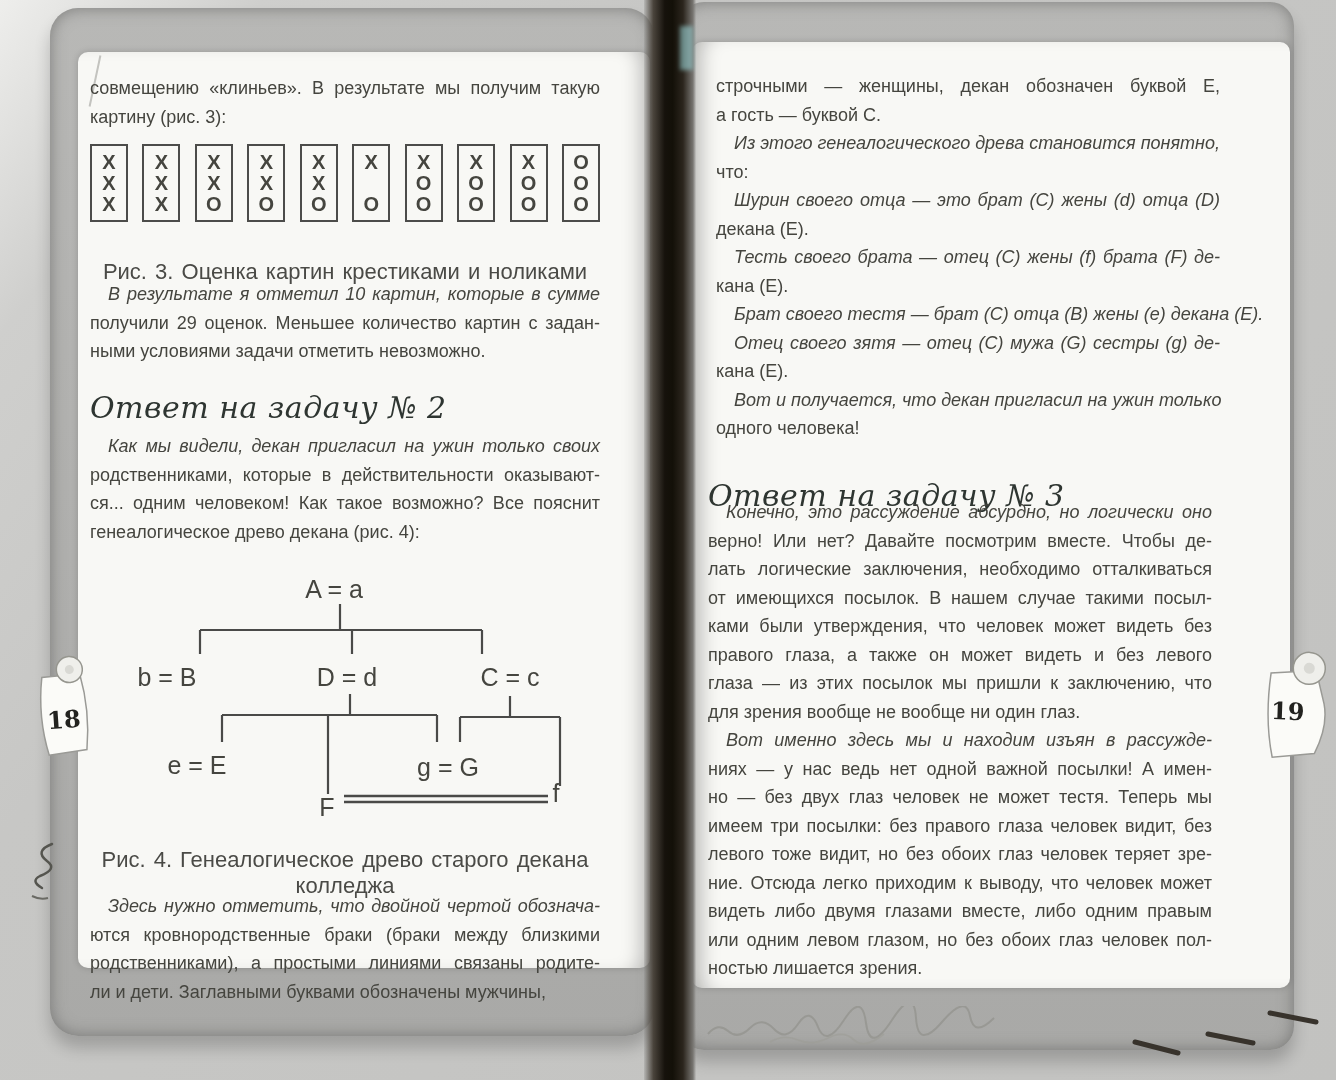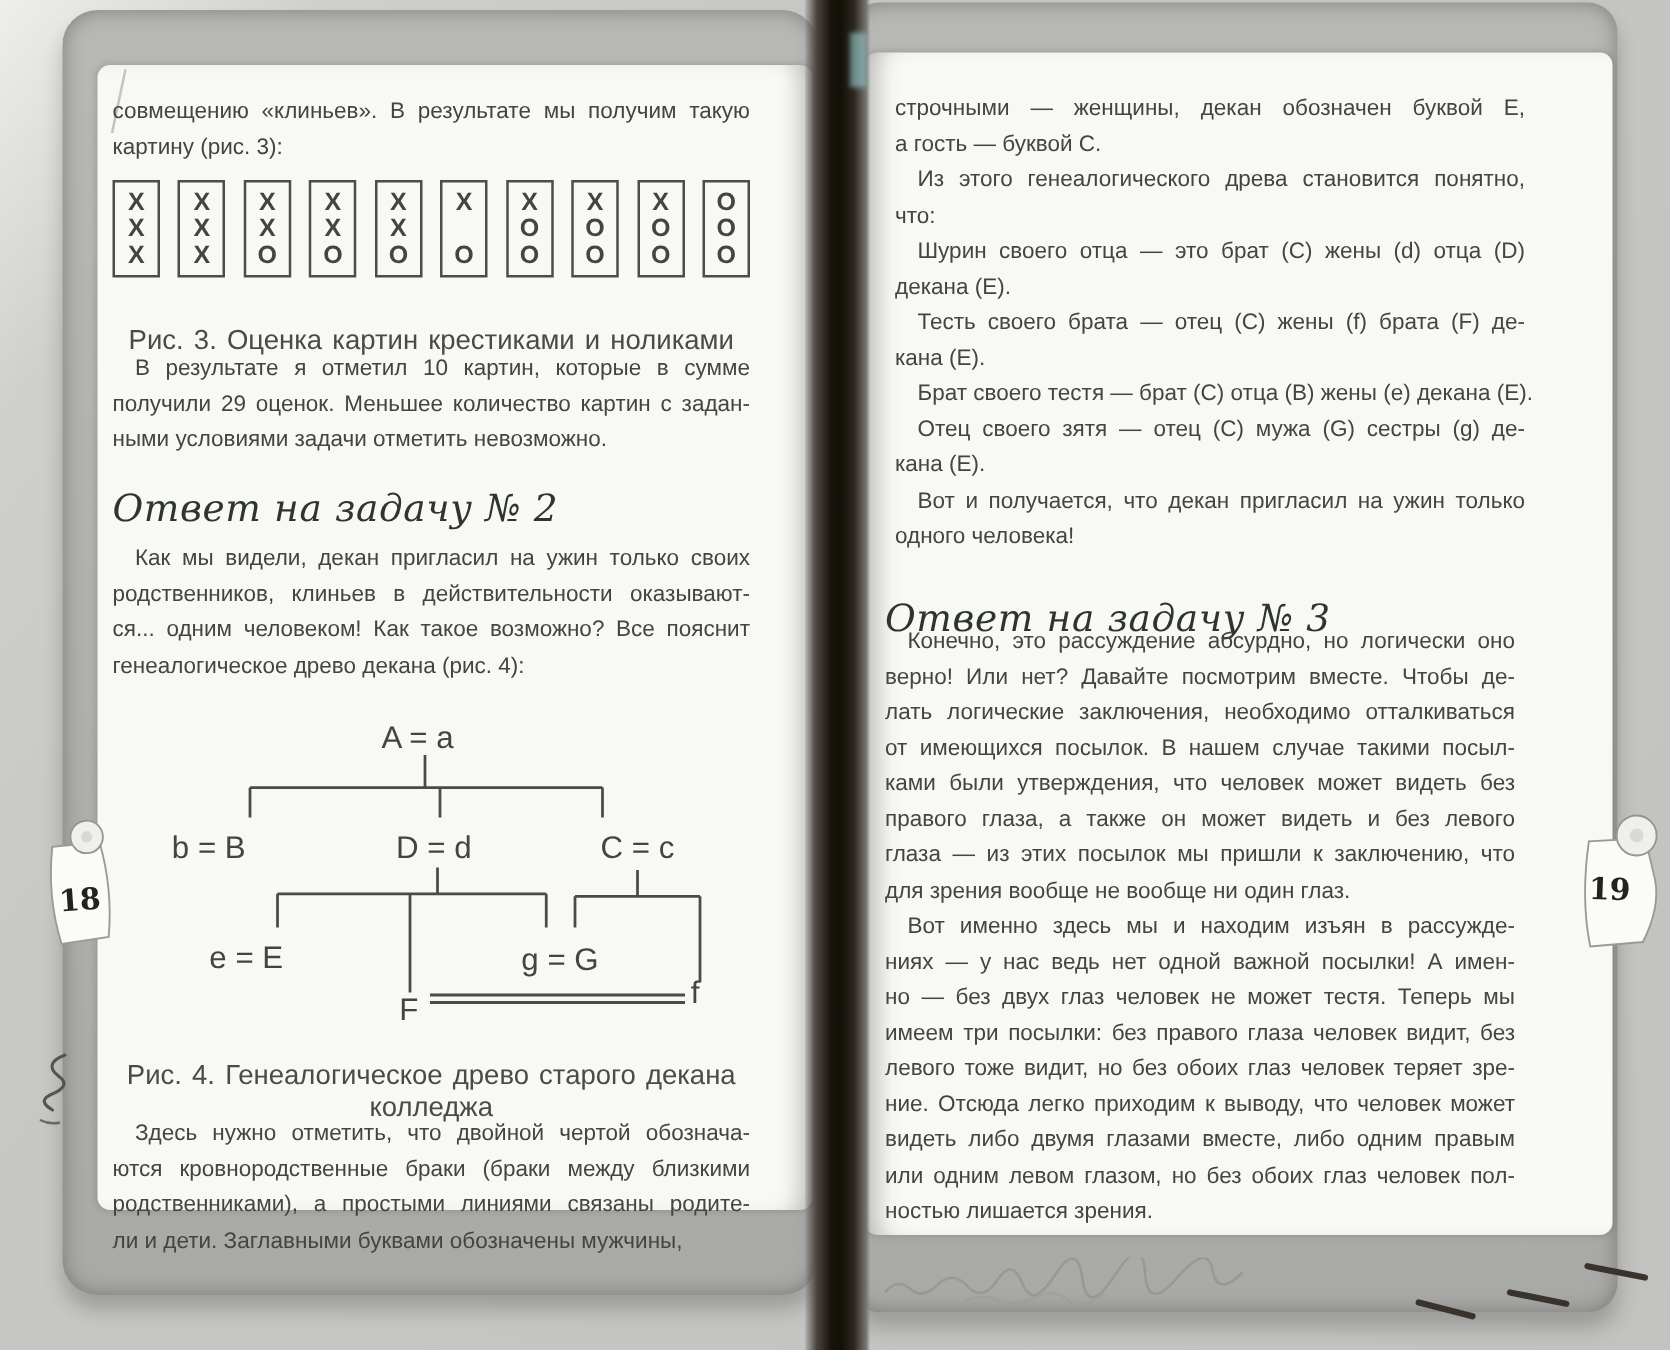--- a/index.html
+++ b/index.html
@@ -9,21 +9,21 @@
   .page{position:absolute;border-radius:28px;background:linear-gradient(#b8b8b6,var(--page_edge) 40%,#a9a9a7);
         box-shadow:inset 0 0 16px rgba(92,92,90,.65),0 12px 16px rgba(0,0,0,.2);}
   .page-left{left:50px;top:8px;width:604px;height:1028px;}
   .page-right{left:680px;top:2px;width:614px;height:1048px;border-radius:24px;}
   .paper{position:absolute;background:var(--paper);border-radius:10px;box-shadow:0 0 7px rgba(0,0,0,.18);margin-top:14px;}
   .paper-left{left:28px;top:30px;right:4px;bottom:68px;box-shadow:0 0 7px rgba(0,0,0,.18),inset -20px 0 20px -12px rgba(0,0,0,.28);}
   .paper-right{left:12px;top:26px;right:4px;bottom:62px;box-shadow:0 0 7px rgba(0,0,0,.18),inset 20px 0 20px -12px rgba(0,0,0,.28);}
   .block{position:absolute;color:var(--ink);font-size:18px;}
   .tline{height:28.5px;line-height:28.5px;white-space:nowrap;text-align:justify;text-align-last:justify;}
   .tline.last{text-align-last:left;}
-  .tline.ind{text-indent:18px;}
+  .tline.ind{text-indent:18px;font-style:italic;}
   .caption{font-size:22px;color:var(--caption_ink);text-align:center;word-spacing:2px;}
   .heading{margin:0;font-family:"DejaVu Serif",serif;font-style:italic;font-weight:normal;
            font-size:30px;color:var(--heading_ink);letter-spacing:.5px;}
   .cards{display:flex;justify-content:space-between;width:510px;}
   .card{box-sizing:border-box;width:38px;height:78px;border:2px solid #4c4c4a;background:var(--paper);
         display:flex;flex-direction:column;justify-content:center;align-items:center;}
   .sym{height:21px;line-height:21px;font-size:20px;font-weight:bold;color:var(--ink);}
   .tree{position:absolute;}
   .tree text{font-family:"Liberation Sans",sans-serif;font-size:25px;fill:var(--ink);}
   .spine{position:absolute;left:644px;top:0;width:52px;height:1080px;z-index:5;
@@ -107,21 +107,21 @@
       <div class="block" style="left:12px;top:228px;width:510px;">
           <div class="tline ind">В результате я отметил 10 картин, которые в сумме</div>
           <div class="tline">получили 29 оценок. Меньшее количество картин с задан-</div>
           <div class="tline last">ными условиями задачи отметить невозможно.</div>
         </div>
 
       <h2 class="heading" style="position:absolute;left:12px;top:338px;width:510px;">Ответ на задачу № 2</h2>
 
       <div class="block" style="left:12px;top:380px;width:510px;">
           <div class="tline ind">Как мы видели, декан пригласил на ужин только своих</div>
-          <div class="tline">родственников, клиньев в действительности оказывают-</div>
+          <div class="tline">родственниками, которые в действительности оказывают-</div>
           <div class="tline">ся... одним человеком! Как такое возможно? Все пояснит</div>
           <div class="tline last">генеалогическое древо декана (рис. 4):</div>
         </div>
 
       <svg class="tree" style="left:22px;top:510px;" width="520" height="260" viewBox="0 0 520 260">
         <g stroke="#4a4a48" stroke-width="2.2" fill="none">
           <path d="M240,42 V68"></path>
           <path d="M100,68 H382"></path>
           <path d="M100,68 V92"></path>
           <path d="M252,68 V92"></path>

